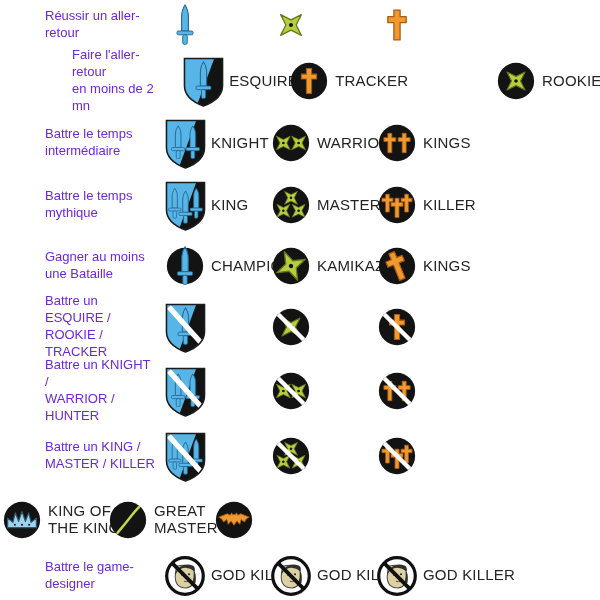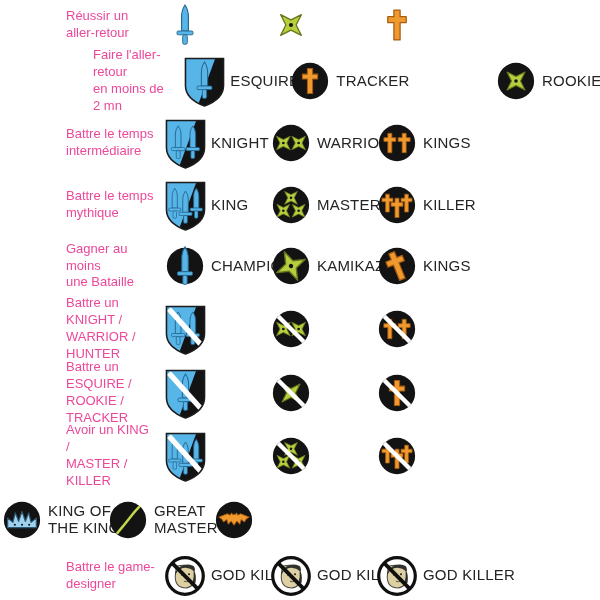--- a/index.html
+++ b/index.html
@@ -1,20 +1,20 @@
 <!DOCTYPE html>
 <html><head>
 <meta charset="utf-8">
 <style>
   html,body{margin:0;padding:0;background:#fff;}
   body{width:600px;height:600px;overflow:hidden;font-family:"Liberation Sans",sans-serif;}
   #board{width:600px;height:600px;display:flex;flex-direction:column;}
   .row{display:flex;align-items:center;flex:0 0 auto;}
-  .row-label{width:163px;box-sizing:border-box;padding:0 8px 0 66px;
-    font-size:13px;line-height:1.3;color:#ec4899;white-space:pre-line;}
+  .row-label{width:163px;box-sizing:border-box;padding:0 8px 0 45px;
+    font-size:13px;line-height:1.3;color:#6d28d9;white-space:pre-line;}
   .cell{display:flex;align-items:center;overflow:visible;}
   .cell.c0{width:106px;}
   .cell.c1{width:106px;}
   .cell.c2{width:225px;}
   .badge-slot{flex:0 0 44px;width:44px;display:flex;justify-content:center;align-items:center;}
   .badge-name{font-size:15px;color:#242424;line-height:1.08;letter-spacing:.2px;
     white-space:pre;margin-left:4px;}
   svg{display:block;}
 </style>
 </head>
@@ -309,20 +309,77 @@
             </defs>
             <circle r="19" fill="#131313"></circle>
             <g transform="translate(0 0) rotate(-22) scale(1.15)">
               <path d="M-2.7,-13 L2.7,-13 L2.7,-7.2 L8,-7.2 L8,-2 L2.7,-2 L2.7,13 L-2.7,13 L-2.7,-2 L-8,-2 L-8,-7.2 L-2.7,-7.2 Z" fill="#f0992e" stroke="#a85c10" stroke-width="1.1" stroke-linejoin="round"></path>
             </g>
           </svg>
         </span>
         <span class="badge-name">KINGS</span>
       </div>
     </div>
+    <div class="row" style="height: 62px;">
+      <div class="row-label">Battre un ESQUIRE /
+ROOKIE / TRACKER</div>
+      <div class="cell c0">
+        <span class="badge-slot">
+          <svg width="41" height="51" viewBox="-21 -26 42 52">
+            <defs>
+              <clipPath id="clip12">
+                <path d="M-19.5,-23.5 L19.5,-23.5 L19.5,4 C19.5,14 11,21 0,25 C-11,21 -19.5,14 -19.5,4 Z"></path>
+              </clipPath>
+            </defs>
+            <path d="M-19.5,-23.5 L19.5,-23.5 L19.5,4 C19.5,14 11,21 0,25 C-11,21 -19.5,14 -19.5,4 Z" fill="#131313"></path>
+            <polygon points="-19.5,-23.5 11,-23.5 -7,25 -19.5,25" fill="#57b5e7" clip-path="url(#clip12)"></polygon>
+            <g transform="translate(0 -1) rotate(0) scale(0.95)">
+              <path d="M0,-20 C2.8,-16 3.4,-13 3.4,-8 L3.4,6 L-3.4,6 L-3.4,-8 C-3.4,-13 -2.8,-16 0,-20 Z" fill="#57b5e7" stroke="#23648e" stroke-width="1.1"></path>
+              <rect x="-8" y="6" width="16" height="3.8" rx="1.2" fill="#57b5e7" stroke="#23648e" stroke-width="0.9"></rect>
+              <rect x="-2.3" y="9.8" width="4.6" height="9.5" rx="1.6" fill="#57b5e7" stroke="#23648e" stroke-width="0.9"></rect>
+            </g>
+            <line x1="-17" y1="-21" x2="18" y2="18" stroke="#fff" stroke-width="5.5" clip-path="url(#clip12)"></line>
+            <path d="M-19.5,-23.5 L19.5,-23.5 L19.5,4 C19.5,14 11,21 0,25 C-11,21 -19.5,14 -19.5,4 Z" fill="none" stroke="#1c1c1c" stroke-width="1.6"></path>
+          </svg>
+        </span>
+      </div>
+      <div class="cell c1">
+        <span class="badge-slot">
+          <svg width="42" height="42" viewBox="-22 -22 44 44">
+            <defs>
+              <clipPath id="clip13">
+                <circle r="19"></circle>
+              </clipPath>
+            </defs>
+            <circle r="19" fill="#131313"></circle>
+            <g transform="translate(0 0) rotate(0) scale(1.05)">
+              <path d="M0,-4.5 L9,-9 L4.5,0 L9,9 L0,4.5 L-9,9 L-4.5,0 L-9,-9 Z" fill="#b6cf3e" stroke="#67761d" stroke-width="1.1" stroke-linejoin="round"></path>
+              <circle r="1.8" fill="#141414"></circle>
+            </g>
+            <line x1="-15" y1="-15" x2="15" y2="15" stroke="#fff" stroke-width="4.6" clip-path="url(#clip13)"></line>
+          </svg>
+        </span>
+      </div>
+      <div class="cell c2">
+        <span class="badge-slot">
+          <svg width="42" height="42" viewBox="-22 -22 44 44">
+            <defs>
+              <clipPath id="clip14">
+                <circle r="19"></circle>
+              </clipPath>
+            </defs>
+            <circle r="19" fill="#131313"></circle>
+            <g transform="translate(0 0) rotate(0) scale(1)">
+              <path d="M-2.7,-13 L2.7,-13 L2.7,-7.2 L8,-7.2 L8,-2 L2.7,-2 L2.7,13 L-2.7,13 L-2.7,-2 L-8,-2 L-8,-7.2 L-2.7,-7.2 Z" fill="#f0992e" stroke="#a85c10" stroke-width="1.1" stroke-linejoin="round"></path>
+            </g>
+            <line x1="-15" y1="-15" x2="15" y2="15" stroke="#fff" stroke-width="4.6" clip-path="url(#clip14)"></line>
+          </svg>
+        </span>
+      </div>
+    </div>
     <div class="row" style="height: 66px;">
       <div class="row-label">Battre un KNIGHT /
 WARRIOR / HUNTER</div>
       <div class="cell c0">
         <span class="badge-slot">
           <svg width="41" height="51" viewBox="-21 -26 42 52">
             <defs>
               <clipPath id="clip15">
                 <path d="M-19.5,-23.5 L19.5,-23.5 L19.5,4 C19.5,14 11,21 0,25 C-11,21 -19.5,14 -19.5,4 Z"></path>
               </clipPath>
@@ -378,79 +435,22 @@
               <path d="M-2.7,-13 L2.7,-13 L2.7,-7.2 L8,-7.2 L8,-2 L2.7,-2 L2.7,13 L-2.7,13 L-2.7,-2 L-8,-2 L-8,-7.2 L-2.7,-7.2 Z" fill="#f0992e" stroke="#a85c10" stroke-width="1.1" stroke-linejoin="round"></path>
             </g>
             <g transform="translate(7.5 0) rotate(0) scale(0.78)">
               <path d="M-2.7,-13 L2.7,-13 L2.7,-7.2 L8,-7.2 L8,-2 L2.7,-2 L2.7,13 L-2.7,13 L-2.7,-2 L-8,-2 L-8,-7.2 L-2.7,-7.2 Z" fill="#f0992e" stroke="#a85c10" stroke-width="1.1" stroke-linejoin="round"></path>
             </g>
             <line x1="-15" y1="-15" x2="15" y2="15" stroke="#fff" stroke-width="4.6" clip-path="url(#clip17)"></line>
           </svg>
         </span>
       </div>
     </div>
-    <div class="row" style="height: 62px;">
-      <div class="row-label">Battre un ESQUIRE /
-ROOKIE / TRACKER</div>
-      <div class="cell c0">
-        <span class="badge-slot">
-          <svg width="41" height="51" viewBox="-21 -26 42 52">
-            <defs>
-              <clipPath id="clip12">
-                <path d="M-19.5,-23.5 L19.5,-23.5 L19.5,4 C19.5,14 11,21 0,25 C-11,21 -19.5,14 -19.5,4 Z"></path>
-              </clipPath>
-            </defs>
-            <path d="M-19.5,-23.5 L19.5,-23.5 L19.5,4 C19.5,14 11,21 0,25 C-11,21 -19.5,14 -19.5,4 Z" fill="#131313"></path>
-            <polygon points="-19.5,-23.5 11,-23.5 -7,25 -19.5,25" fill="#57b5e7" clip-path="url(#clip12)"></polygon>
-            <g transform="translate(0 -1) rotate(0) scale(0.95)">
-              <path d="M0,-20 C2.8,-16 3.4,-13 3.4,-8 L3.4,6 L-3.4,6 L-3.4,-8 C-3.4,-13 -2.8,-16 0,-20 Z" fill="#57b5e7" stroke="#23648e" stroke-width="1.1"></path>
-              <rect x="-8" y="6" width="16" height="3.8" rx="1.2" fill="#57b5e7" stroke="#23648e" stroke-width="0.9"></rect>
-              <rect x="-2.3" y="9.8" width="4.6" height="9.5" rx="1.6" fill="#57b5e7" stroke="#23648e" stroke-width="0.9"></rect>
-            </g>
-            <line x1="-17" y1="-21" x2="18" y2="18" stroke="#fff" stroke-width="5.5" clip-path="url(#clip12)"></line>
-            <path d="M-19.5,-23.5 L19.5,-23.5 L19.5,4 C19.5,14 11,21 0,25 C-11,21 -19.5,14 -19.5,4 Z" fill="none" stroke="#1c1c1c" stroke-width="1.6"></path>
-          </svg>
-        </span>
-      </div>
-      <div class="cell c1">
-        <span class="badge-slot">
-          <svg width="42" height="42" viewBox="-22 -22 44 44">
-            <defs>
-              <clipPath id="clip13">
-                <circle r="19"></circle>
-              </clipPath>
-            </defs>
-            <circle r="19" fill="#131313"></circle>
-            <g transform="translate(0 0) rotate(0) scale(1.05)">
-              <path d="M0,-4.5 L9,-9 L4.5,0 L9,9 L0,4.5 L-9,9 L-4.5,0 L-9,-9 Z" fill="#b6cf3e" stroke="#67761d" stroke-width="1.1" stroke-linejoin="round"></path>
-              <circle r="1.8" fill="#141414"></circle>
-            </g>
-            <line x1="-15" y1="-15" x2="15" y2="15" stroke="#fff" stroke-width="4.6" clip-path="url(#clip13)"></line>
-          </svg>
-        </span>
-      </div>
-      <div class="cell c2">
-        <span class="badge-slot">
-          <svg width="42" height="42" viewBox="-22 -22 44 44">
-            <defs>
-              <clipPath id="clip14">
-                <circle r="19"></circle>
-              </clipPath>
-            </defs>
-            <circle r="19" fill="#131313"></circle>
-            <g transform="translate(0 0) rotate(0) scale(1)">
-              <path d="M-2.7,-13 L2.7,-13 L2.7,-7.2 L8,-7.2 L8,-2 L2.7,-2 L2.7,13 L-2.7,13 L-2.7,-2 L-8,-2 L-8,-7.2 L-2.7,-7.2 Z" fill="#f0992e" stroke="#a85c10" stroke-width="1.1" stroke-linejoin="round"></path>
-            </g>
-            <line x1="-15" y1="-15" x2="15" y2="15" stroke="#fff" stroke-width="4.6" clip-path="url(#clip14)"></line>
-          </svg>
-        </span>
-      </div>
-    </div>
     <div class="row" style="height: 64px;">
-      <div class="row-label">Avoir un KING /
+      <div class="row-label">Battre un KING /
 MASTER / KILLER</div>
       <div class="cell c0">
         <span class="badge-slot">
           <svg width="41" height="51" viewBox="-21 -26 42 52">
             <defs>
               <clipPath id="clip18">
                 <path d="M-19.5,-23.5 L19.5,-23.5 L19.5,4 C19.5,14 11,21 0,25 C-11,21 -19.5,14 -19.5,4 Z"></path>
               </clipPath>
             </defs>
             <path d="M-19.5,-23.5 L19.5,-23.5 L19.5,4 C19.5,14 11,21 0,25 C-11,21 -19.5,14 -19.5,4 Z" fill="#131313"></path>

